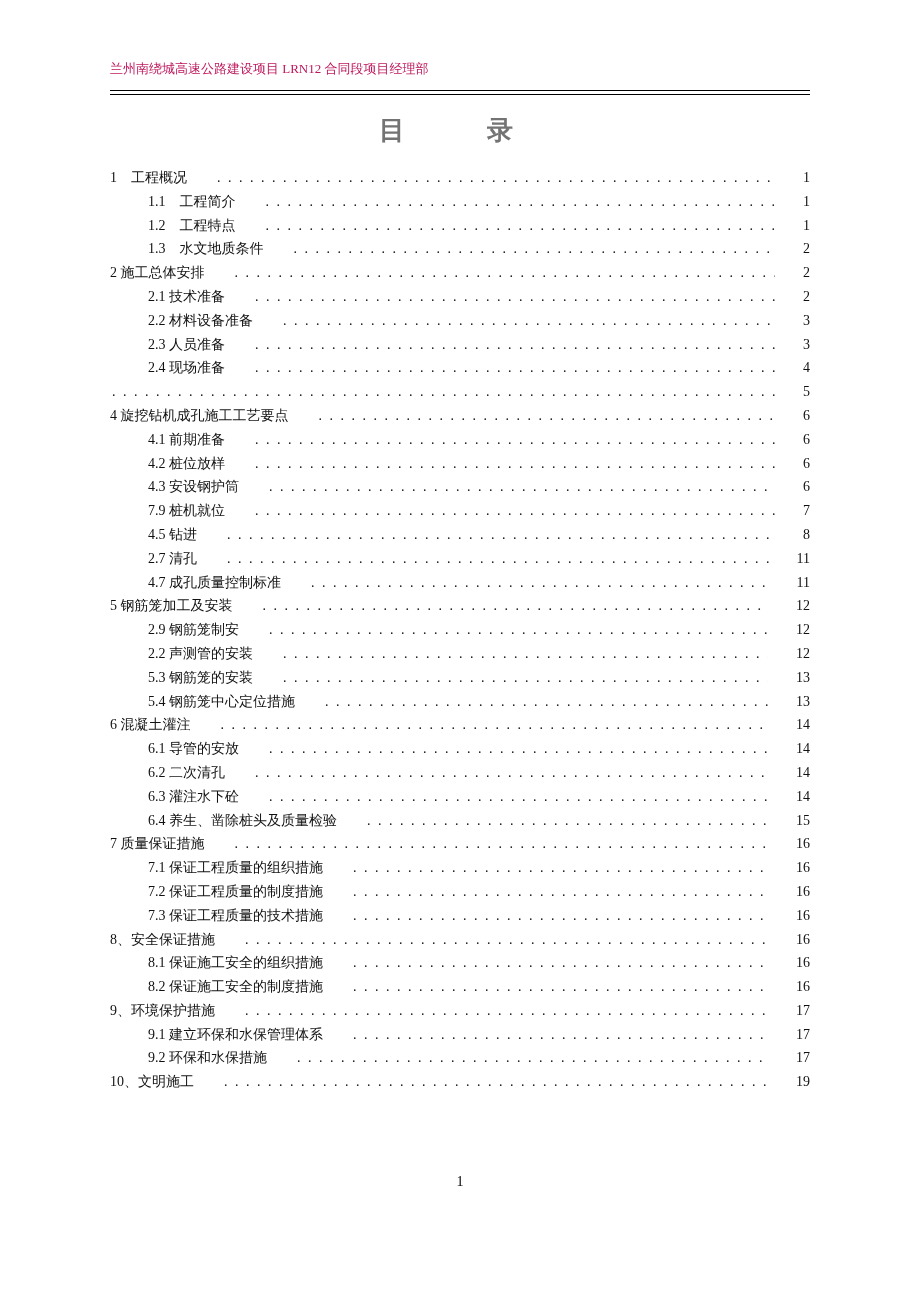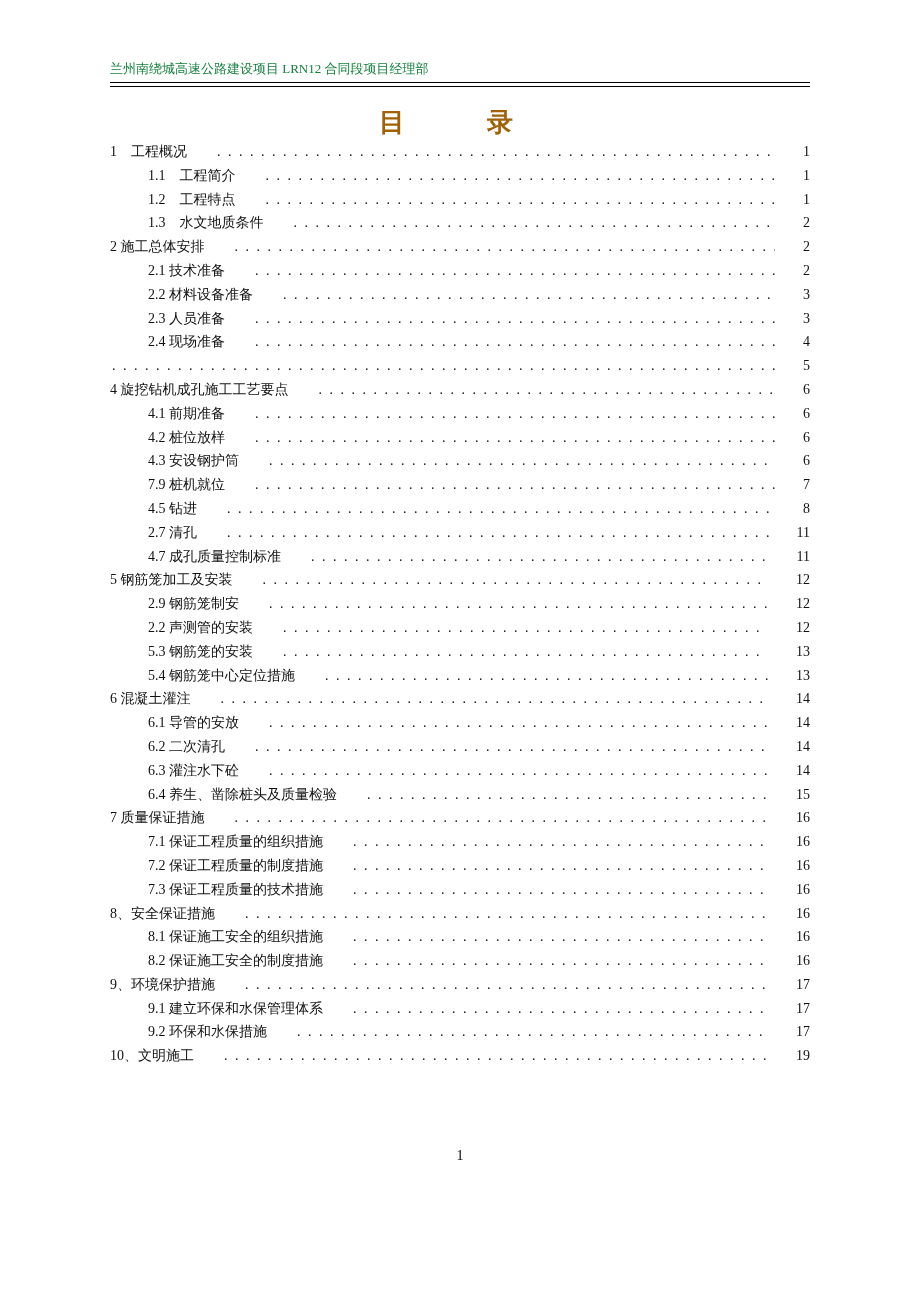--- a/index.html
+++ b/index.html
@@ -10,36 +10,37 @@
     width: 920px;
   }
   .page {
     width: 920px;
     padding: 60px 110px 40px 110px;
     box-sizing: border-box;
     position: relative;
   }
   .header-text {
     font-size: 13px;
-    color: #15803d;
-    margin-bottom: 4px;
+    color: #be185d;
+    margin-bottom: 12px;
   }
   .header-line {
     border-top: 1.5px solid #000;
     border-bottom: 1px solid #000;
     height: 3px;
     margin-bottom: 18px;
   }
   .title {
     text-align: center;
     font-family: "KaiTi", "楷体", serif;
     font-size: 26px;
     font-weight: bold;
-    color: #a16207;
+    color: #737373;
     letter-spacing: 28px;
+    margin-bottom: 18px;
   }
   .toc {
     font-size: 14px;
     line-height: 1.7;
     color: #111;
   }
   .toc-row {
     display: flex;
     align-items: baseline;
     white-space: nowrap;

